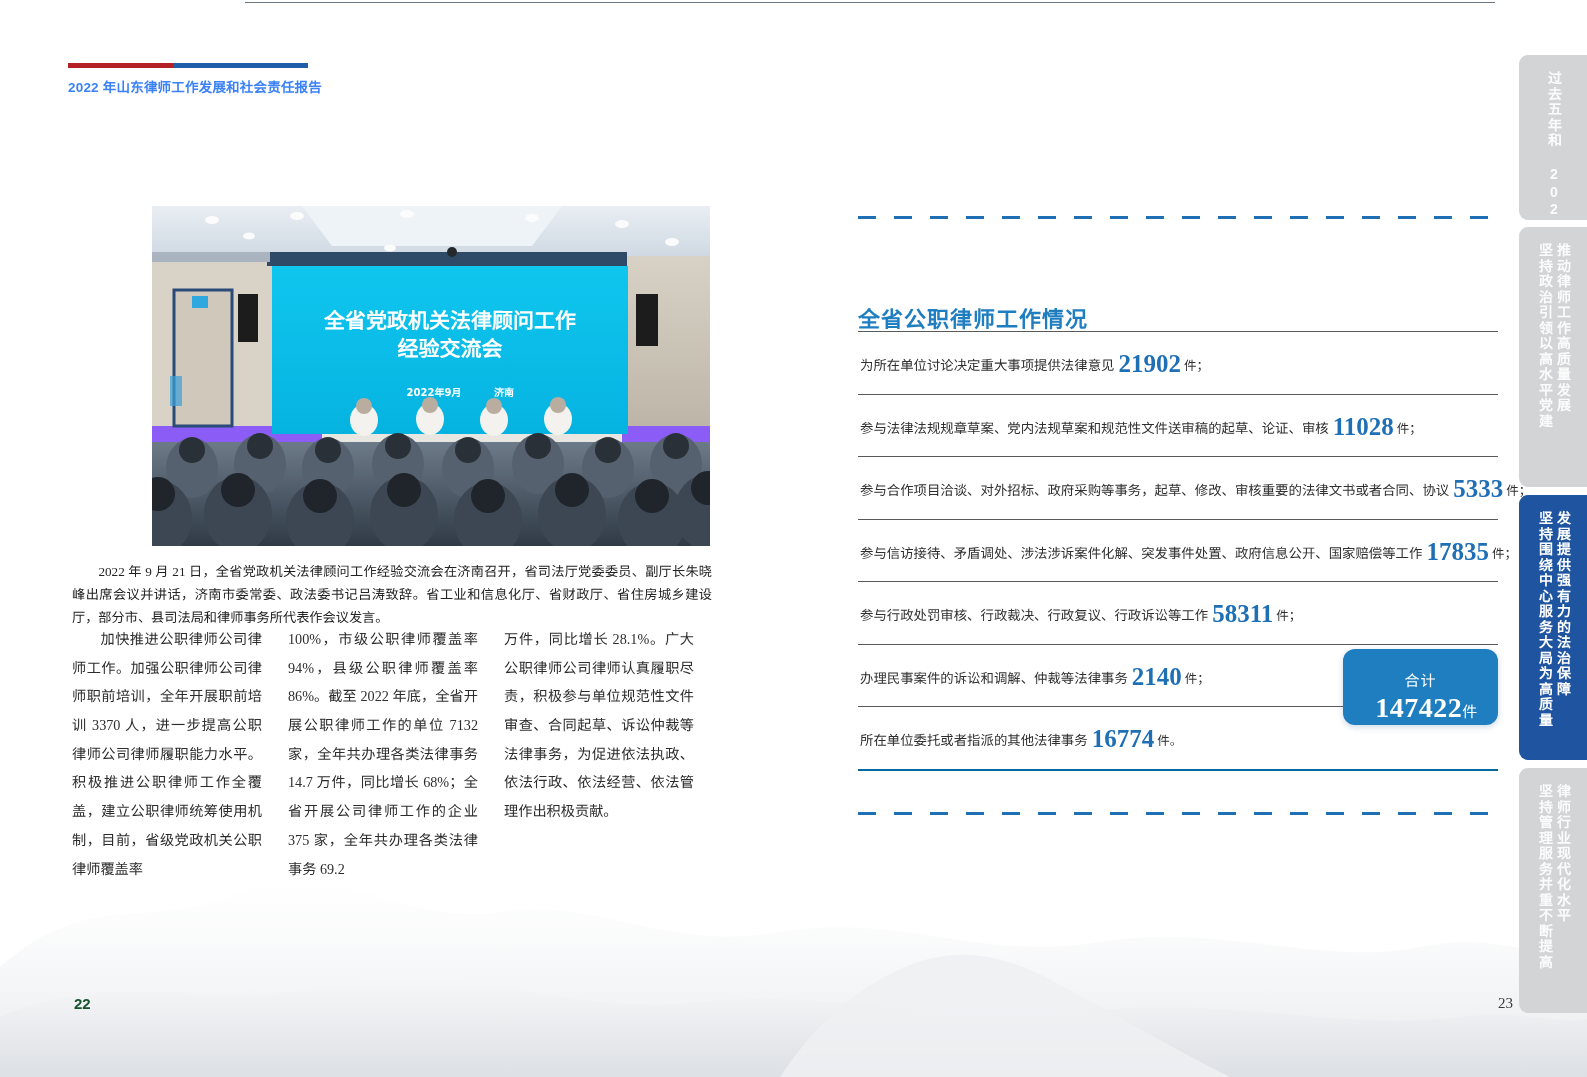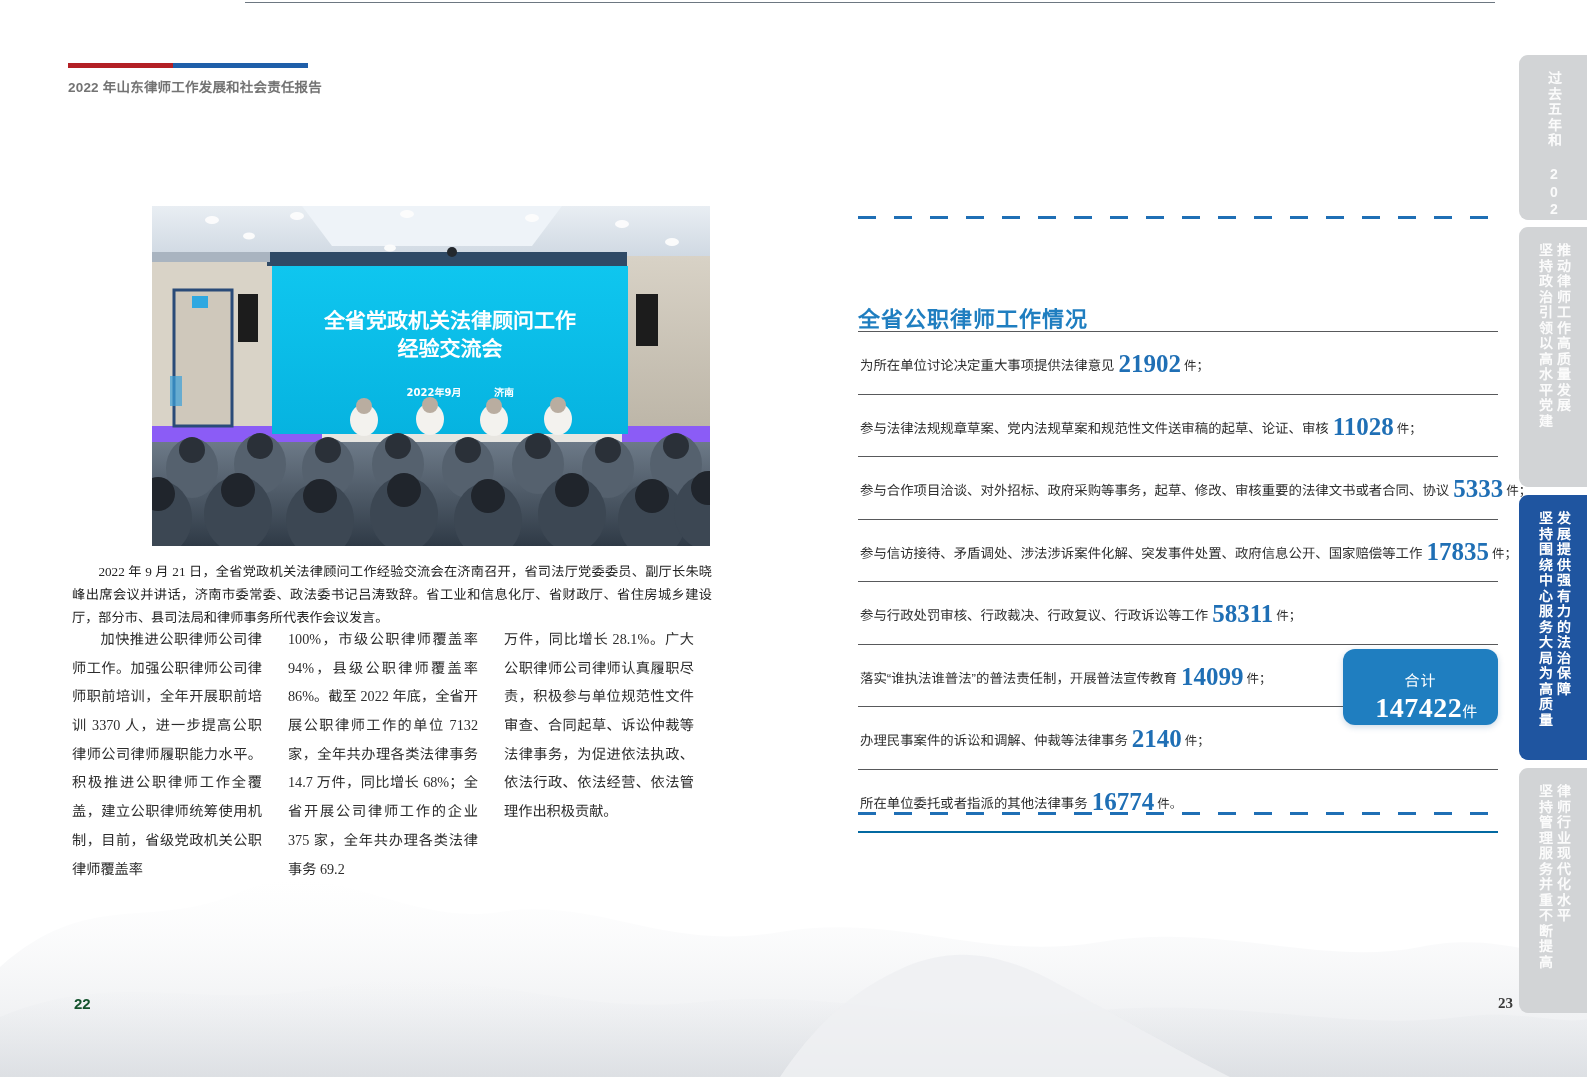--- a/index.html
+++ b/index.html
@@ -25,21 +25,21 @@
 
   
   .page-left{position:absolute;left:0;top:0;width:793px;height:1077px;}
 
   .masthead{position:absolute;left:68px;top:63px;width:440px;}
   .mast-bars{display:flex;height:5px;width:240px;margin-bottom:11px;}
   .mast-bar-red{width:105px;height:5px;background:#b32025;}
   .mast-bar-blue{width:135px;height:5px;background:#1f5fa9;}
   .mast-rule{position:absolute;left:245px;top:2px;width:1250px;height:1px;background:#6d7781;}
   .mast-title{
-    font-size:13.5px;font-weight:bold;color:#737373;letter-spacing:.2px;
+    font-size:13.5px;font-weight:bold;color:#3b82f6;letter-spacing:.2px;
     line-height:1.35;white-space:nowrap;
   }
   .mast-sub{
     margin-top:4px;font-size:7.6px;color:#9aa0a6;letter-spacing:.85px;
     line-height:1.45;text-transform:uppercase;
   }
 
   
   .photo-frame{
     position:absolute;left:112px;top:190px;width:558px;height:340px;
@@ -117,21 +117,21 @@
     font-size:15px;padding-top:24px;line-height:1.1;letter-spacing:1px;
     font-family:"Liberation Sans","DejaVu Sans",sans-serif;
   }
   .total-value{
     font-family:"Liberation Serif","DejaVu Serif",serif;
     font-size:28px;font-weight:bold;line-height:1.25;letter-spacing:.5px;margin-left:12px;
   }
   .total-unit{font-size:15px;font-family:"Liberation Sans","DejaVu Sans",sans-serif;font-weight:normal;}
 
   .folio-right{
-    position:absolute;right:74px;top:995px;font-size:15px;font-weight:bold;color:#3a3a3a;
+    position:absolute;right:74px;top:995px;font-size:15px;font-weight:normal;color:#3a3a3a;
     font-family:"Liberation Serif","DejaVu Serif",serif;
   }
 
   
   .side-tabs{
     position:absolute;right:0;top:55px;width:77px;height:900px;z-index:5;
   }
   .v-tab{
     position:absolute;right:0;width:68px;
     border-radius:9px 0 0 9px;
@@ -333,23 +333,20 @@
       <div class="stat-row">
         <span>参与合作项目洽谈、对外招标、政府采购等事务，起草、修改、审核重要的法律文书或者合同、协议</span><span class="stat-num">5333</span><span class="stat-unit">件；</span>
       </div>
       <div class="stat-row">
         <span>参与信访接待、矛盾调处、涉法涉诉案件化解、突发事件处置、政府信息公开、国家赔偿等工作</span><span class="stat-num">17835</span><span class="stat-unit">件；</span>
       </div>
       <div class="stat-row">
         <span>参与行政处罚审核、行政裁决、行政复议、行政诉讼等工作</span><span class="stat-num">58311</span><span class="stat-unit">件；</span>
       </div>
       <div class="stat-row">
-        <span>落实“谁执法谁普法”的普法责任制，开展普法宣传教育</span><span class="stat-num">14099</span><span class="stat-unit">件；</span>
-      </div>
-      <div class="stat-row">
         <span>办理民事案件的诉讼和调解、仲裁等法律事务</span><span class="stat-num">2140</span><span class="stat-unit">件；</span>
       </div>
       <div class="stat-row">
         <span>所在单位委托或者指派的其他法律事务</span><span class="stat-num">16774</span><span class="stat-unit">件。</span>
       </div>
     </div>
 
     <div class="total-badge">
       <div class="total-label">合计</div>
       <div class="total-value"><span>147422</span><span class="total-unit">件</span></div>

